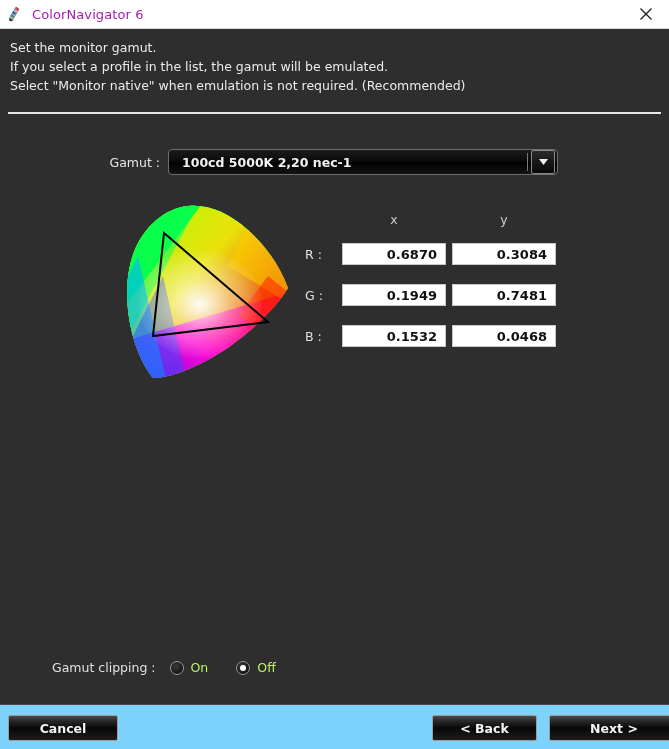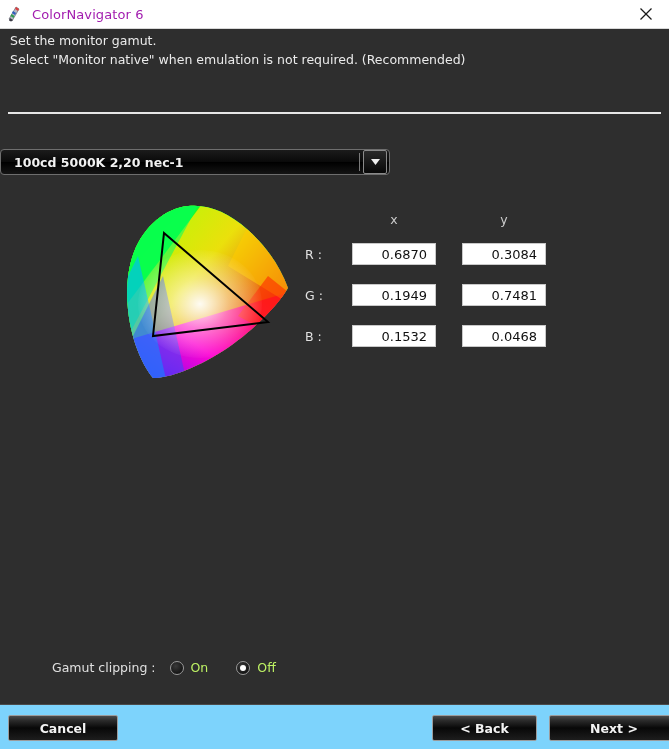--- a/index.html
+++ b/index.html
@@ -46,21 +46,21 @@
     height: 27px;
     display: flex;
     align-items: center;
     justify-content: center;
     cursor: pointer;
   }
   .close-btn svg { display: block; }
 
   
   .header-block {
-    padding: 2px 0 0 10px;
+    padding: 9px 0 0 10px;
   }
   .header-line {
     font-size: 12.5px;
     line-height: 19px;
     color: #ebebeb;
     white-space: pre;
   }
   .rule {
     position: absolute;
     left: 8px;
@@ -160,33 +160,34 @@
     padding: 0 0 19px 0;
   }
   .rgb-label {
     font-size: 12.5px;
     color: #e0e0e0;
     white-space: nowrap;
     padding-right: 10px;
   }
   .val-cell { text-align: center; }
   .valbox {
-    width: 84px;
+    width: 104px;
     height: 22px;
     background: #ffffff;
     border: 1px solid #c9c9c9;
     box-sizing: border-box;
     color: #101010;
     font-size: 13px;
     font-family: "DejaVu Sans", "Liberation Sans", sans-serif;
     text-align: right;
     padding: 0 8px 0 2px;
     display: inline-flex;
     align-items: center;
     justify-content: flex-end;
+    font-weight: bold;
   }
 
   
   .clip-row {
     position: absolute;
     left: 52px;
     top: 660px;
     display: flex;
     align-items: center;
   }
@@ -274,25 +275,27 @@
   <span class="close-btn">
     <svg width="14" height="14" viewBox="0 0 14 14">
       <line x1="1.5" y1="1.5" x2="12.5" y2="12.5" stroke="#1a1a1a" stroke-width="1.2"></line>
       <line x1="12.5" y1="1.5" x2="1.5" y2="12.5" stroke="#1a1a1a" stroke-width="1.2"></line>
     </svg>
   </span>
 </div>
 
 <div class="header-block">
   <div class="header-line">Set the monitor gamut.</div>
+  <div class="header-line">If you select a profile in the list, the gamut will be emulated.</div>
   <div class="header-line">Select "Monitor native" when emulation is not required. (Recommended)</div>
 </div>
 <div class="rule"></div>
 
 <div class="gamut-row">
+  <div class="gamut-label">Gamut :</div>
   <div class="combo">
     <div class="combo-value">100cd 5000K 2,20 nec-1</div>
     <div class="combo-sep"></div>
     <div class="combo-arrow">
       <svg width="9" height="6" viewBox="0 0 9 6">
           <polygon points="0,0 9,0 4.5,6" fill="#f0f0f0"></polygon>
         </svg>
     </div>
   </div>
 </div>

